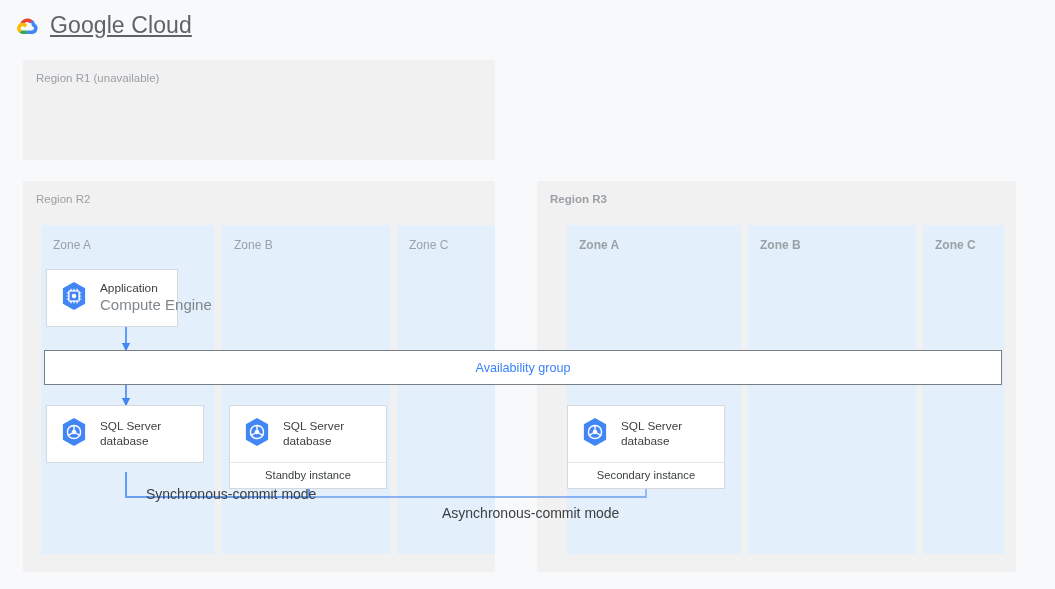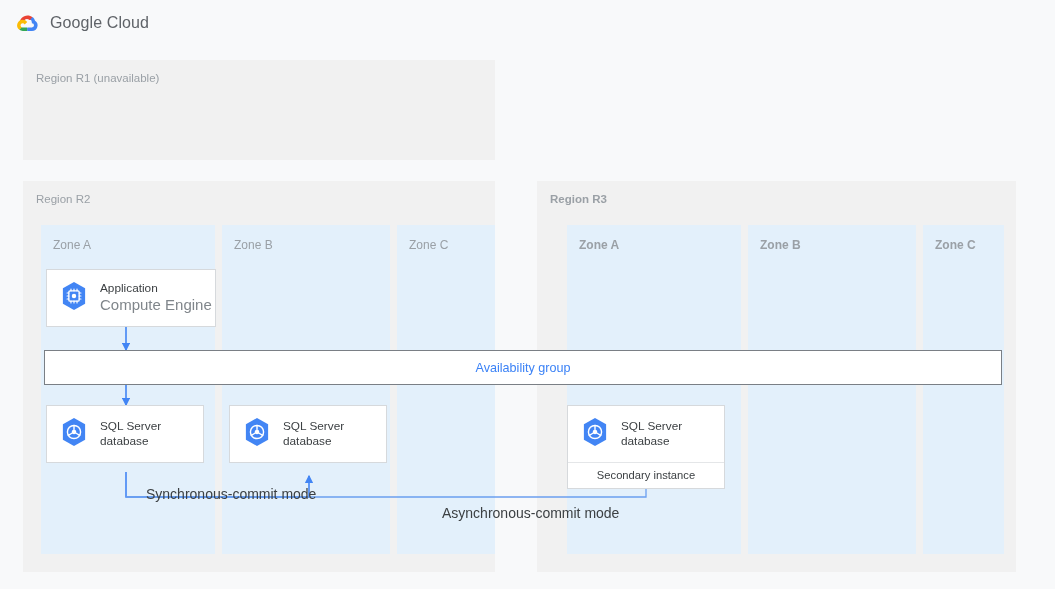--- a/index.html
+++ b/index.html
@@ -8,21 +8,21 @@
     height: 589px;
     background: #f8f9fa;
     font-family: "Liberation Sans", sans-serif;
     overflow: hidden;
   }
   #canvas { position: relative; width: 1055px; height: 589px; }
 
   
   .gc-header { position: absolute; left: 14px; top: 12px; display: flex; align-items: center; gap: 10px; }
   .gc-logo { width: 26px; height: 22px; display: block; }
-  .gc-word { font-size: 16px; color: #5f6368; letter-spacing: .1px; white-space: nowrap; }
+  .gc-word { font-size: 23px; color: #5f6368; letter-spacing: .1px; white-space: nowrap; text-decoration: underline; }
 
   
   .region { position: absolute; background: #f1f1f1; }
   .region-label {
     position: absolute; left: 13px; top: 12px;
     font-size: 11.5px; color: #9aa0a6; white-space: nowrap;
   }
   .zone { position: absolute; background: #e3f0fb; }
   .zone-label {
     position: absolute; left: 12px; top: 13px;
@@ -119,21 +119,21 @@
     <line x1="126" y1="385" x2="126" y2="405" stroke="#4285f4" stroke-width="1.6" marker-end="url(#arrow)"></line>
 
     <path d="M 126 472 L 126 497 L 309 497 L 309 476" fill="none" stroke="#4285f4" stroke-width="1.6" marker-end="url(#arrow)"></path>
 
     <path d="M 126 497 L 646 497 L 646 476" fill="none" stroke="#6b9ff0" stroke-width="1.3" marker-end="url(#arrow)"></path>
   </svg>
 
   <span class="edge-label" style="left:146px; top:486px;">Synchronous-commit mode</span>
   <span class="edge-label" style="left:442px; top:505px;">Asynchronous-commit mode</span>
 
-  <div class="card" style="left:46px; top:269px; width:170px;">
+  <div class="card" style="left:46px; top:269px; width:132px;">
     <div class="card-main">
       <span>
         <svg class="card-ico" viewBox="0 0 36 36">
           <path d="M18 2.2 L30.5 9.4 L30.5 26.6 L18 33.8 L5.5 26.6 L5.5 9.4 Z" fill="#4285f4"></path>
           <rect x="12.2" y="12.2" width="11.6" height="11.6" rx="1.4" fill="none" stroke="#fff" stroke-width="1.5"></rect>
           <circle cx="18" cy="18" r="2.5" fill="#fff"></circle>
           <g stroke="#fff" stroke-width="1.3" stroke-linecap="round">
             <line x1="14.6" y1="10.2" x2="14.6" y2="12.2"></line>
             <line x1="18" y1="10.2" x2="18" y2="12.2"></line>
             <line x1="21.4" y1="10.2" x2="21.4" y2="12.2"></line>
@@ -185,20 +185,21 @@
           <circle cx="18" cy="18" r="7.4" fill="none" stroke="#fff" stroke-width="1.6"></circle>
           <path d="M18 10.6 L18 15.2 M24.4 21.7 L20.4 19.4 M11.6 21.7 L15.6 19.4" stroke="#fff" stroke-width="1.6" stroke-linecap="round"></path>
           <circle cx="18" cy="18" r="2.6" fill="#fff"></circle>
         </svg>
       </span>
       <span class="card-text">
         <span class="card-title">SQL Server</span>
         <span class="card-title">database</span>
       </span>
     </div>
+    <div class="card-foot">Standby instance</div>
   </div>
 
   <div class="card" style="left:567px; top:405px; width:158px;">
     <div class="card-main">
       <span>
         <svg class="card-ico" viewBox="0 0 36 36">
           <path d="M18 2.2 L30.5 9.4 L30.5 26.6 L18 33.8 L5.5 26.6 L5.5 9.4 Z" fill="#4285f4"></path>
           <circle cx="18" cy="18" r="7.4" fill="none" stroke="#fff" stroke-width="1.6"></circle>
           <path d="M18 10.6 L18 15.2 M24.4 21.7 L20.4 19.4 M11.6 21.7 L15.6 19.4" stroke="#fff" stroke-width="1.6" stroke-linecap="round"></path>
           <circle cx="18" cy="18" r="2.6" fill="#fff"></circle>

